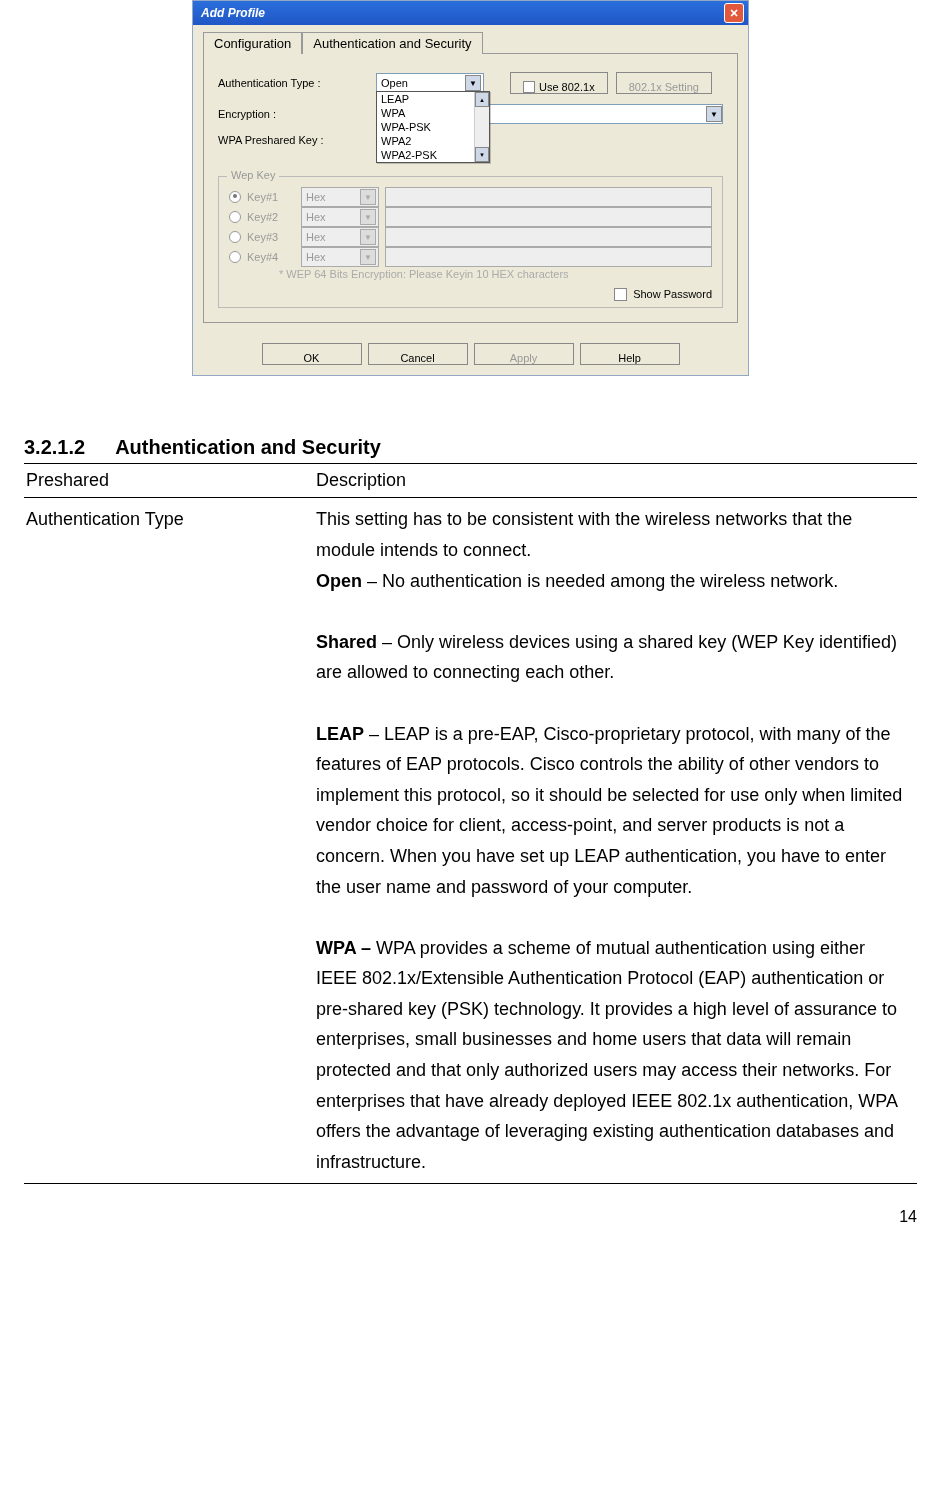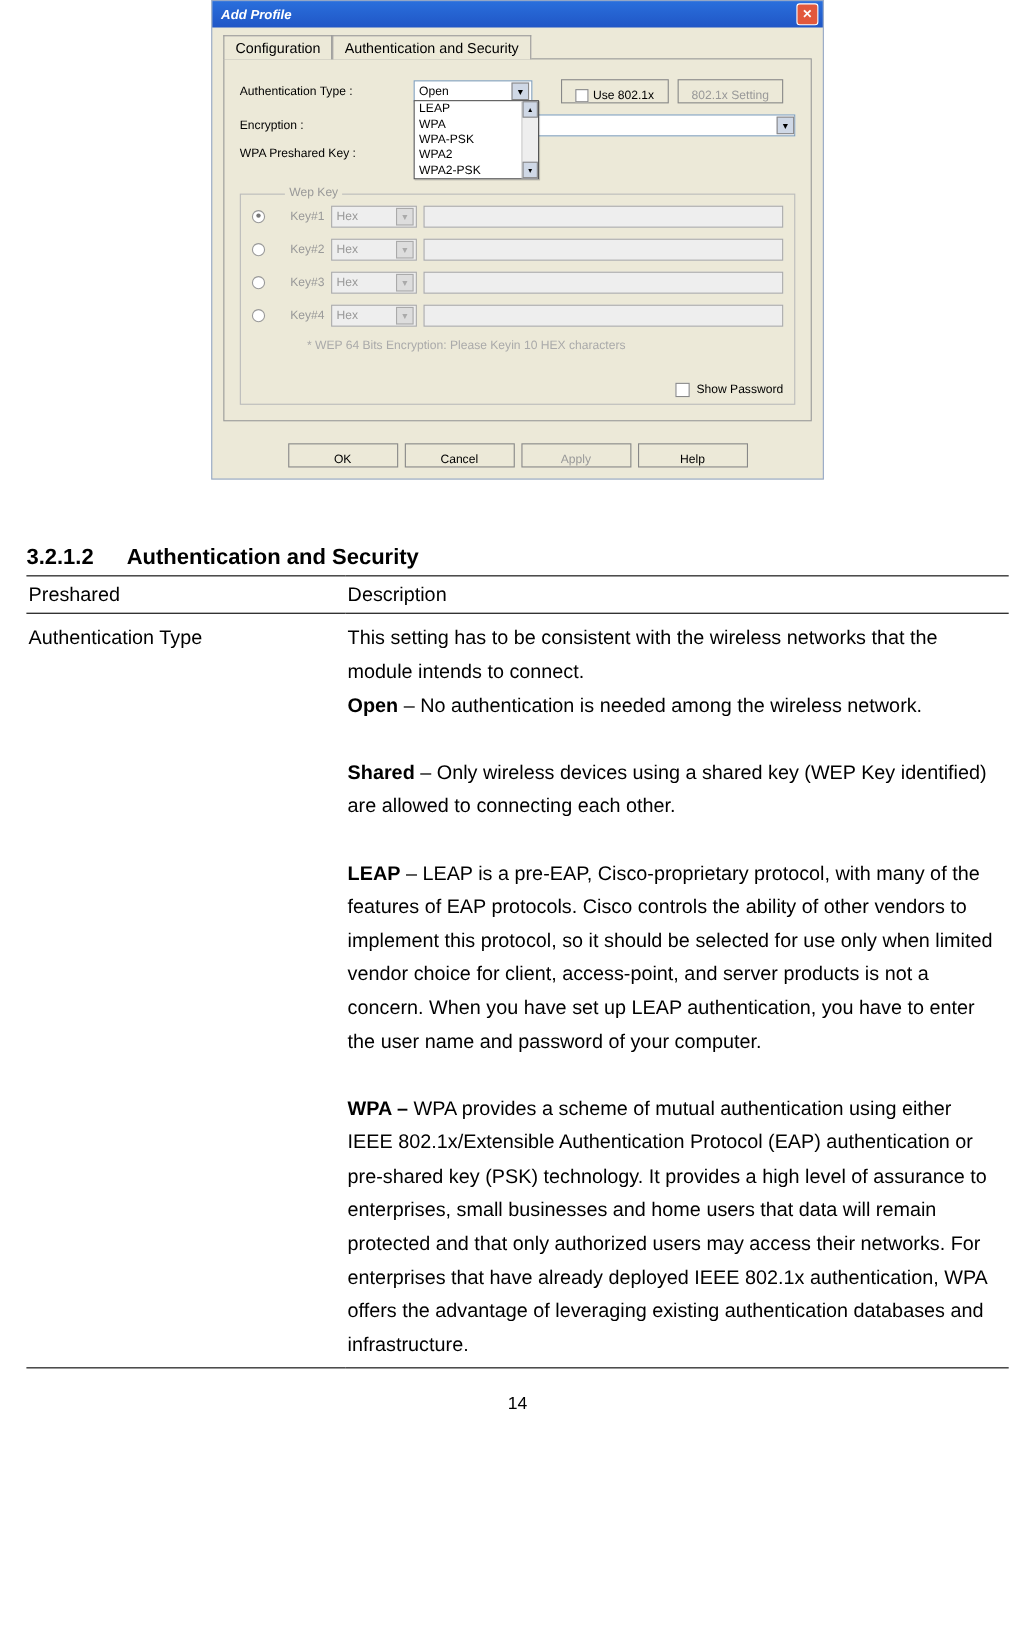--- a/index.html
+++ b/index.html
@@ -113,34 +113,34 @@
     display:flex;align-items:center;justify-content:center;
   }
   .group {
     border:1px solid #bbb;
     padding:10px 10px 6px 10px;
     margin-top:30px;
     position:relative;
     color:#999;
   }
   .group-title {
-    position:absolute;top:-8px;left:8px;background:#ece9d8;padding:0 4px;font-size:11px;margin-left:32px;
-  }
-  .keyrow { display:flex;align-items:center;gap:6px;margin-bottom:10px;text-align:right;}
+    position:absolute;top:-8px;left:8px;background:#ece9d8;padding:0 4px;font-size:11px;
+  }
+  .keyrow { display:flex;align-items:center;gap:6px;}
   .radio { width:10px;height:10px;border:1px solid #999;border-radius:50%;display:inline-block;background:#fff;}
   .radio.on::after{content:"";display:block;width:4px;height:4px;background:#777;border-radius:50%;margin:2px auto;}
   .keyrow .klbl{width:48px;font-size:11px;}
   .hexcombo {
     border:1px solid #aaa;background:#eee;width:70px;height:18px;
     display:flex;align-items:center;justify-content:space-between;padding:0 2px 0 4px;font-size:11px;color:#999;
   }
   .hexcombo .arrow{width:14px;height:14px;border:1px solid #aaa;background:#ddd;display:flex;align-items:center;justify-content:center;font-size:8px;color:#aaa;}
   .keyinput{border:1px solid #aaa;background:#eee;height:18px;flex:1;}
   .hint{font-size:11px;color:#aaa;margin-left:50px;line-height:1.4;}
-  .showpw{display:flex;justify-content:flex-end;margin-top:26px;}
+  .showpw{display:flex;justify-content:flex-end;margin-top:6px;}
   .chk{width:11px;height:11px;border:1px solid #888;background:#fff;display:inline-block;margin-right:6px;}
   .btnbar{display:flex;justify-content:center;gap:6px;padding:10px 16px;}
   .btnbar .btn-s{width:74px;justify-content:center;}
 
   
   .doc {
     padding: 0 24px;
   }
   h2.section {
     font-size: 20px;
@@ -162,21 +162,21 @@
     vertical-align: top;
   }
   table.ptable td {
     padding: 6px 8px 6px 2px;
     vertical-align: top;
     line-height: 1.7;
   }
   table.ptable td.col1 { width: 280px; }
   .bold { font-weight: bold; }
   .row-bottom-border td { border-bottom: 1px solid #000; }
-  .pagenum { text-align:center;font-size:16px;margin-top:24px;}
+  .pagenum { text-align:right;font-size:16px;margin-top:24px;}
   .firstrow-pos{position:relative;}
 </style>
 </head>
 <body>
 
 <div class="page">
 
   <div class="window-wrap">
     <div class="titlebar">
       <span>Add Profile</span>

